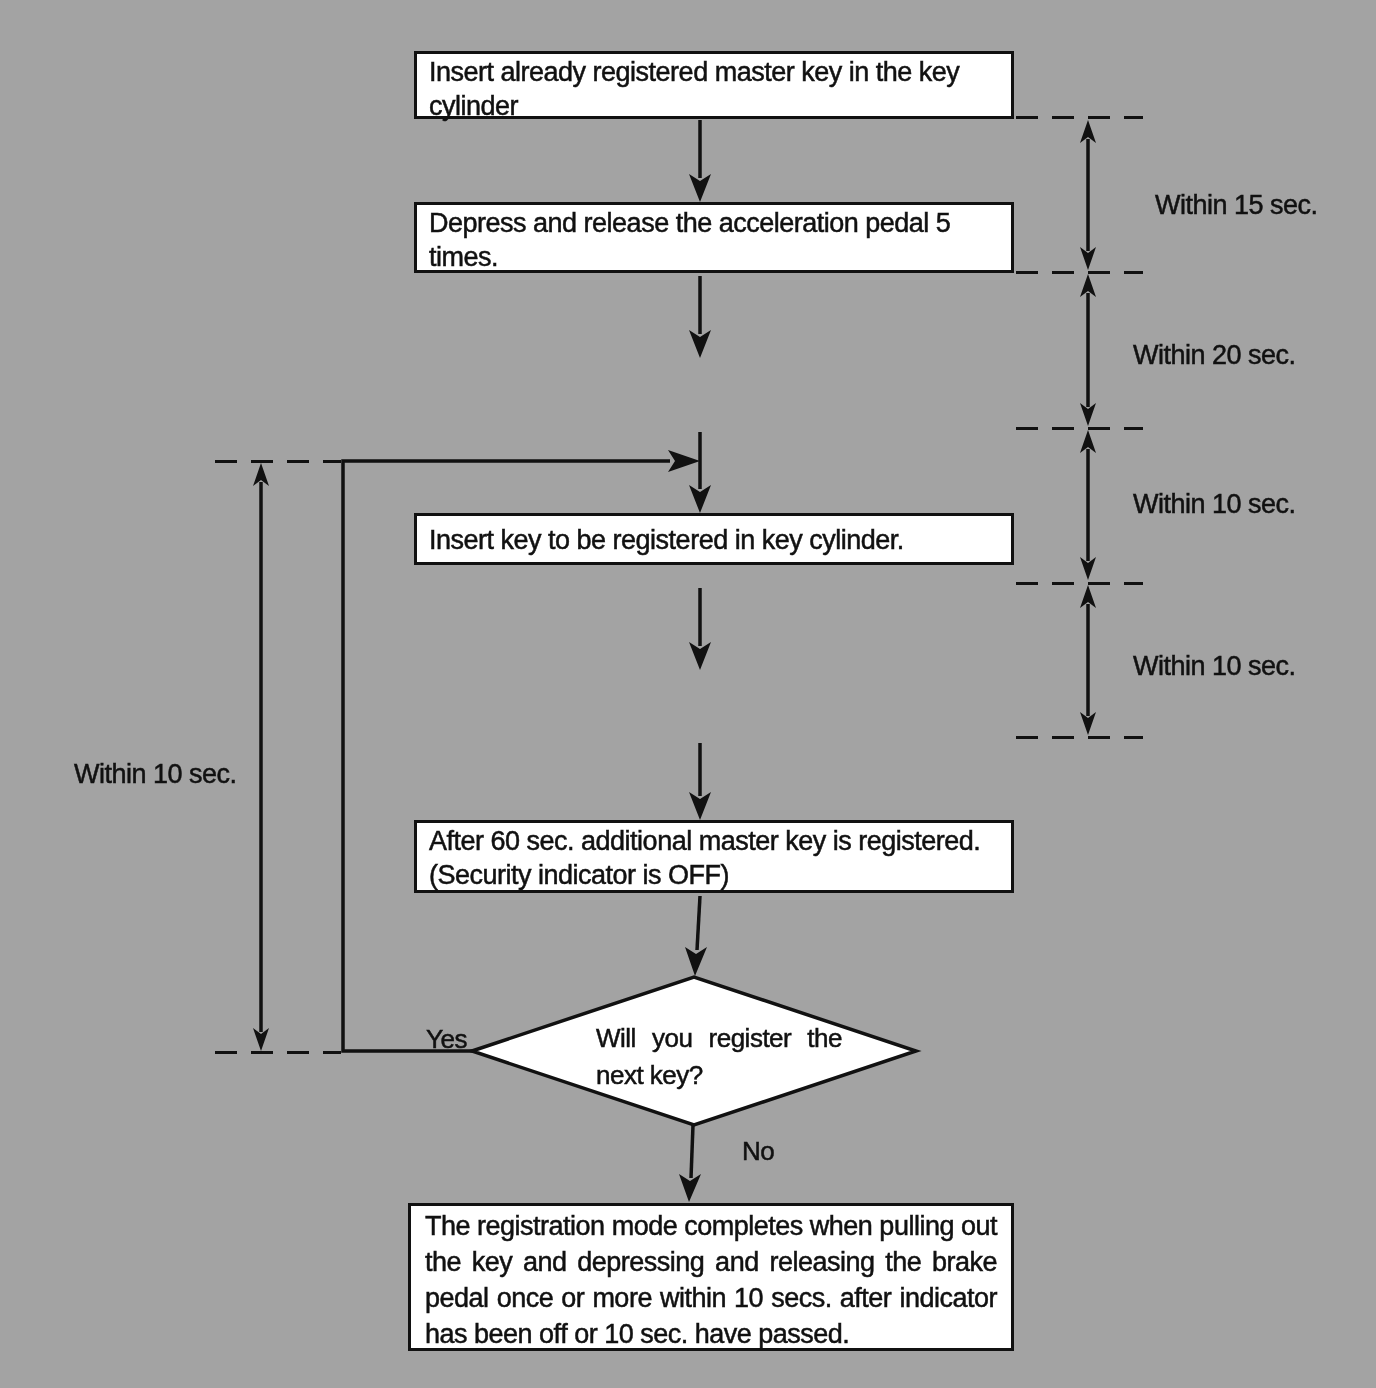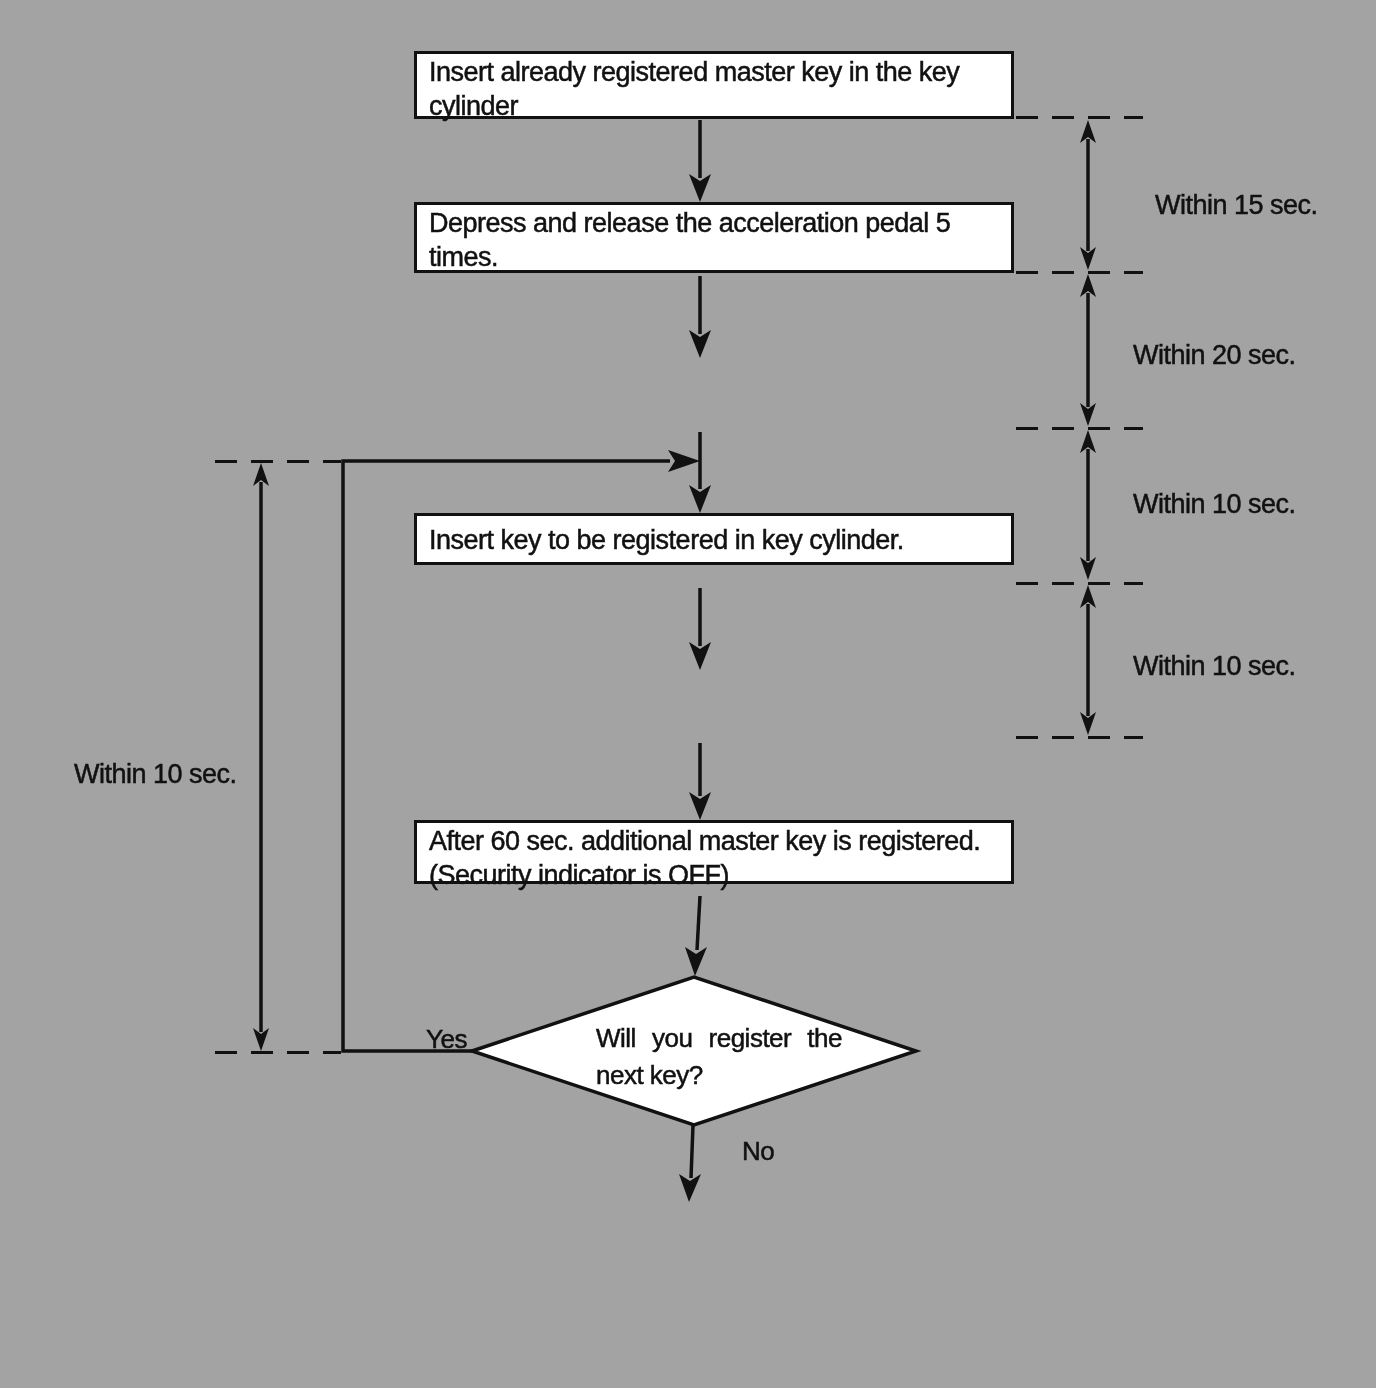--- a/index.html
+++ b/index.html
@@ -27,21 +27,21 @@
     font-size: 27px;
     line-height: 34px;
     letter-spacing: -0.5px;
     -webkit-text-stroke: 0.5px #111111;
   }
   #box-step1 { top: 51px;  height: 68px; }
   #box-step2 { top: 202px; height: 71px; }
   #box-step3 { top: 358px; height: 71px; }
   #box-step4 { top: 513px; height: 52px; display: flex; align-items: center; }
   #box-step5 { top: 670px; height: 70px; text-align: justify; }
-  #box-step6 { top: 820px; height: 64px; }
+  #box-step6 { top: 820px; height: 73px; }
   #box-final {
     left: 408px; top: 1203px;
     width: 606px; height: 148px;
     line-height: 36px;
     padding: 2px 14px 0 14px;
     text-align: justify;
   }
   .timing-label {
     position: absolute;
     font-size: 27px;
@@ -149,20 +149,21 @@
         <polyline points="472,1051 343,1051 343,461 670,461"></polyline>
         <polygon fill="#111111" stroke="none" points="668,450 700,461 668,472 675,461"></polygon>
       </g>
     </g>
   </svg>
 
   <div class="box" id="box-step1">Insert already registered master key in the key cylinder</div>
   <div class="box" id="box-step2">Depress and release the acceleration pedal 5 times.</div>
   <div class="box" id="box-step4">Insert key to be registered in key cylinder.</div>
   <div class="box" id="box-step6">After 60 sec. additional master key is registered. (Security indicator is OFF)</div>
+  <div class="box" id="box-final">The registration mode completes when pulling out the key and depressing and releasing the brake pedal once or more within 10 secs. after indicator has been off or 10 sec. have passed.</div>
 
   <div id="decision-text">Will you register the next key?</div>
   <div class="branch-label" id="yes-label">Yes</div>
   <div class="branch-label" id="no-label">No</div>
 
   <div class="timing-label" id="timing-right-0">Within 15 sec.</div>
   <div class="timing-label" id="timing-right-1">Within 20 sec.</div>
   <div class="timing-label" id="timing-right-2">Within 10 sec.</div>
   <div class="timing-label" id="timing-right-3">Within 10 sec.</div>
   <div class="timing-label" id="timing-left">Within 10 sec.</div>

